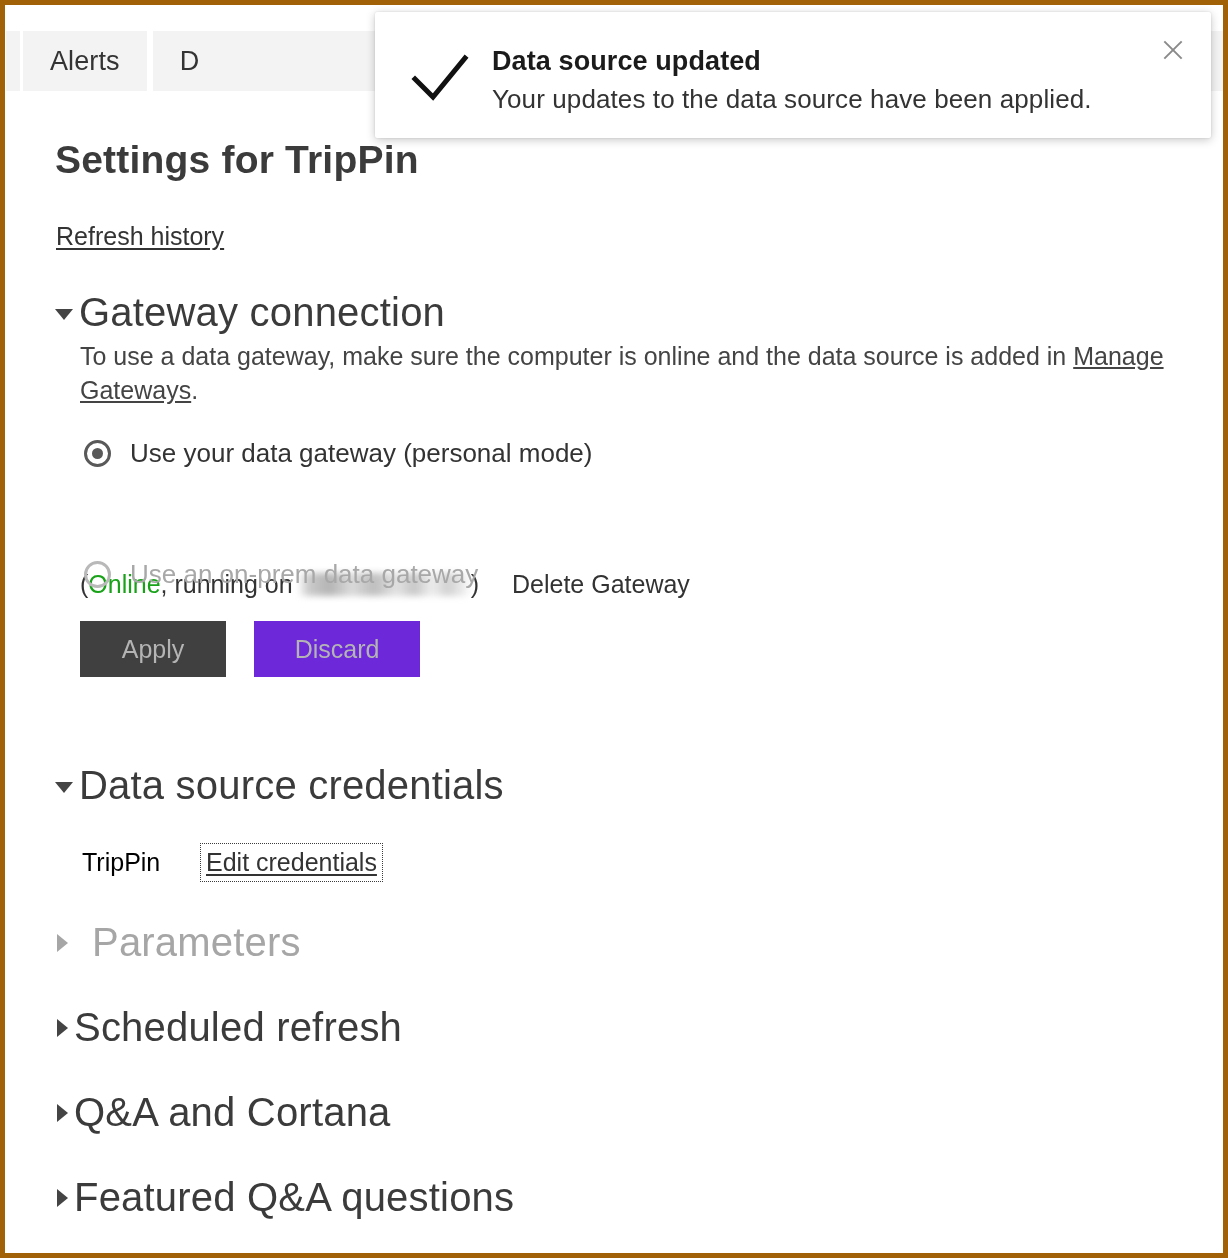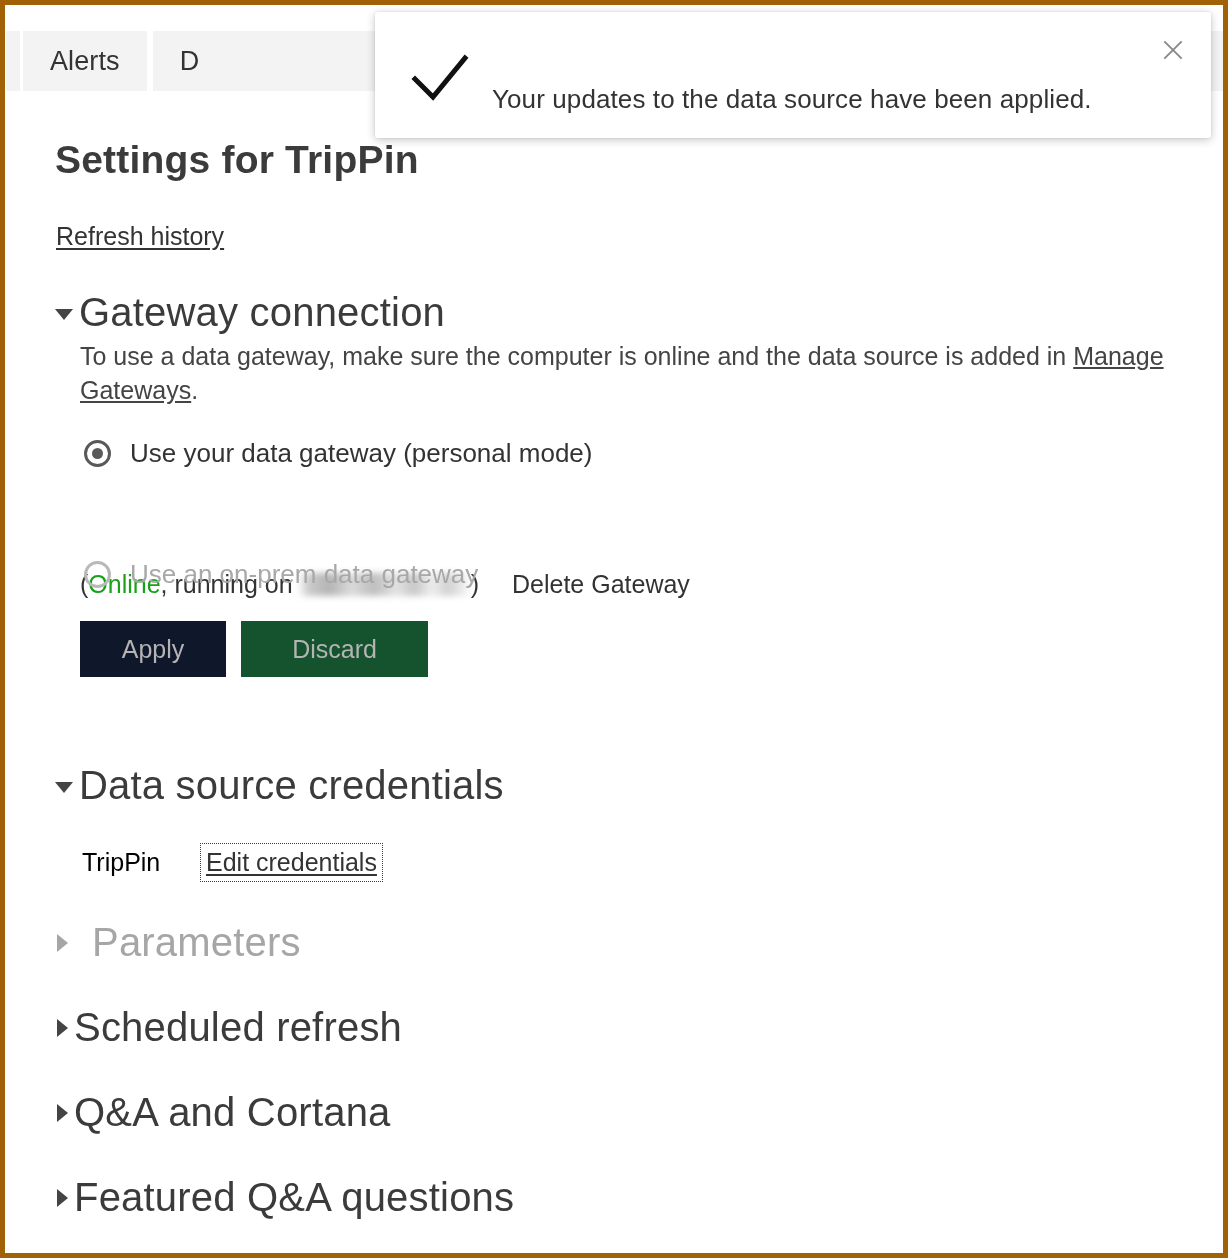--- a/index.html
+++ b/index.html
@@ -295,27 +295,27 @@
     height: 56px;
     display: flex;
     align-items: center;
     justify-content: center;
     font-size: 25px;
     font-family: "Liberation Sans", sans-serif;
     border: none;
     cursor: default;
   }
   .btn.apply {
-    background: #0f172a;
+    background: #404040;
     color: #b4b4b4;
   }
   .btn.discard {
-    width: 187px;
-    margin-left: 15px;
-    background: #14532d;
+    width: 166px;
+    margin-left: 28px;
+    background: #6d28d9;
     color: #b4b4b4;
   }
 
   
   .cred-row {
     position: absolute;
     left: 77px;
     top: 757px;
     display: flex;
     align-items: center;
@@ -352,20 +352,21 @@
     <div class="tab clipped">D</div>
     <div class="tab-fill"></div>
   </div>
 
   <div class="toast">
     <div class="toast-check">
       <svg viewBox="0 0 58 50" width="58" height="50" aria-hidden="true">
         <polyline points="4,27 22,45 54,6" fill="none" stroke="#111111" stroke-width="5" stroke-linecap="square" stroke-linejoin="miter"></polyline>
       </svg>
     </div>
+    <div class="toast-title">Data source updated</div>
     <div class="toast-msg">Your updates to the data source have been applied.</div>
     <div class="toast-close">
       <svg viewBox="0 0 24 24" width="26" height="26" aria-hidden="true">
         <line x1="4" y1="4" x2="20" y2="20" stroke="#8a8a8a" stroke-width="1.8"></line>
         <line x1="20" y1="4" x2="4" y2="20" stroke="#8a8a8a" stroke-width="1.8"></line>
       </svg>
     </div>
   </div>
 
   <div class="content">

